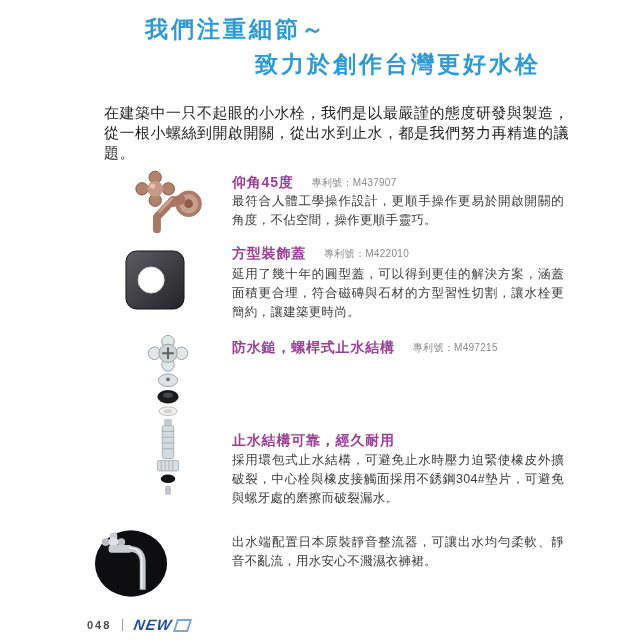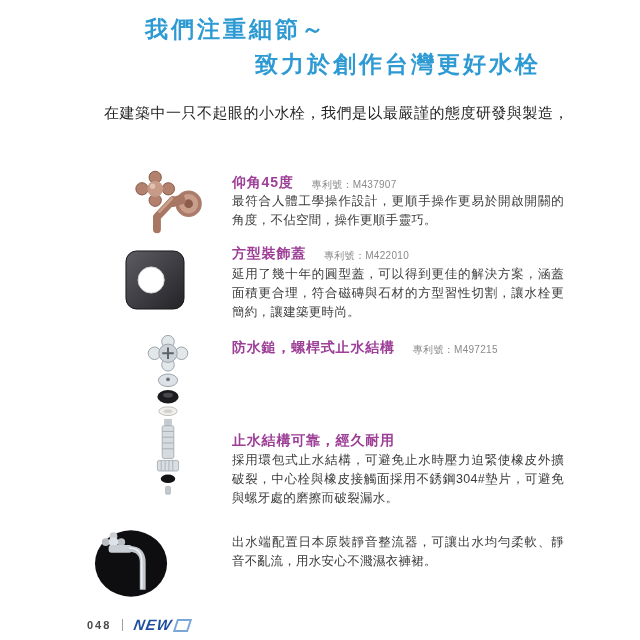--- a/index.html
+++ b/index.html
@@ -2,21 +2,21 @@
 <html><head>
 <meta charset="utf-8">
 <style>
   html,body{margin:0;padding:0;background:#fff;}
   .page{position:relative;width:640px;height:640px;background:#ffffff;overflow:hidden;
         font-family:"Liberation Sans","DejaVu Sans",sans-serif;}
   .title-line{position:absolute;color:#2d9ad3;font-weight:bold;font-size:23px;
         letter-spacing:3px;font-family:"DejaVu Sans",sans-serif;margin-left:28px;}
   .intro-line{position:absolute;left:104px;width:470px;font-size:15px;color:#1f1f1f;
         line-height:19.5px;letter-spacing:0.5px;}
-  .sec-head{position:absolute;left:232px;display:flex;align-items:flex-end;gap:18px;white-space:nowrap;}
+  .sec-head{position:absolute;left:232px;display:flex;align-items:center;gap:18px;white-space:nowrap;}
   .sec-head h2{margin:0;font-size:14px;font-weight:bold;color:#9d3f97;letter-spacing:0.8px;}
   .patent{font-size:10px;color:#8a8a8a;letter-spacing:0.3px;}
   .sec-body{position:absolute;left:232px;width:332px;margin:0;font-size:12.5px;color:#3b3b3b;
         line-height:19px;letter-spacing:0.3px;text-align:justify;}
   .img{position:absolute;}
   .footer{position:absolute;left:87px;top:617px;display:flex;align-items:center;height:16px;}
   .pageno{font-size:11px;color:#4a4a4a;letter-spacing:2px;font-weight:bold;}
   .fdiv{width:1px;height:12px;background:#9aa0a6;margin:0 11px;}
   .logo{color:#1d4f9e;font-weight:bold;font-style:italic;font-size:15px;letter-spacing:1px;
         transform:skewX(-10deg);line-height:14px;}
@@ -25,20 +25,21 @@
 </style>
 </head>
 <body>
 
 <div class="page">
 
   <div class="title-line" style="left:117px;top:14px;">我們注重細節～</div>
   <div class="title-line" style="left:227px;top:49px;">致力於創作台灣更好水栓</div>
 
   <div class="intro-line" style="top:103px;">在建築中一只不起眼的小水栓，我們是以最嚴謹的態度研發與製造，</div>
+  <div class="intro-line" style="top:123px;">從一根小螺絲到開啟開關，從出水到止水，都是我們努力再精進的議題。</div>
 
   <div class="img" style="left:120px;top:170px;">
     <svg width="95" height="64" viewBox="0 0 108 72">
       <circle cx="78" cy="38" r="15" fill="#ab7c6b"></circle>
       <circle cx="78" cy="38" r="11" fill="#c99f8b"></circle>
       <circle cx="78" cy="38" r="5" fill="#8e5c4a"></circle>
       <rect x="56" y="29" width="18" height="11" rx="3" fill="#a87763" transform="rotate(-18 65 34)"></rect>
       <path d="M60 34 L42 53 L42 67" stroke="#a87763" stroke-width="9" fill="none" stroke-linejoin="round" stroke-linecap="round"></path>
       <path d="M59 32 L45 47" stroke="#caa08c" stroke-width="3" fill="none" stroke-linecap="round"></path>
       <circle cx="40" cy="8" r="7" fill="#b3826f" stroke="#7d4f3e" stroke-width="1"></circle>

